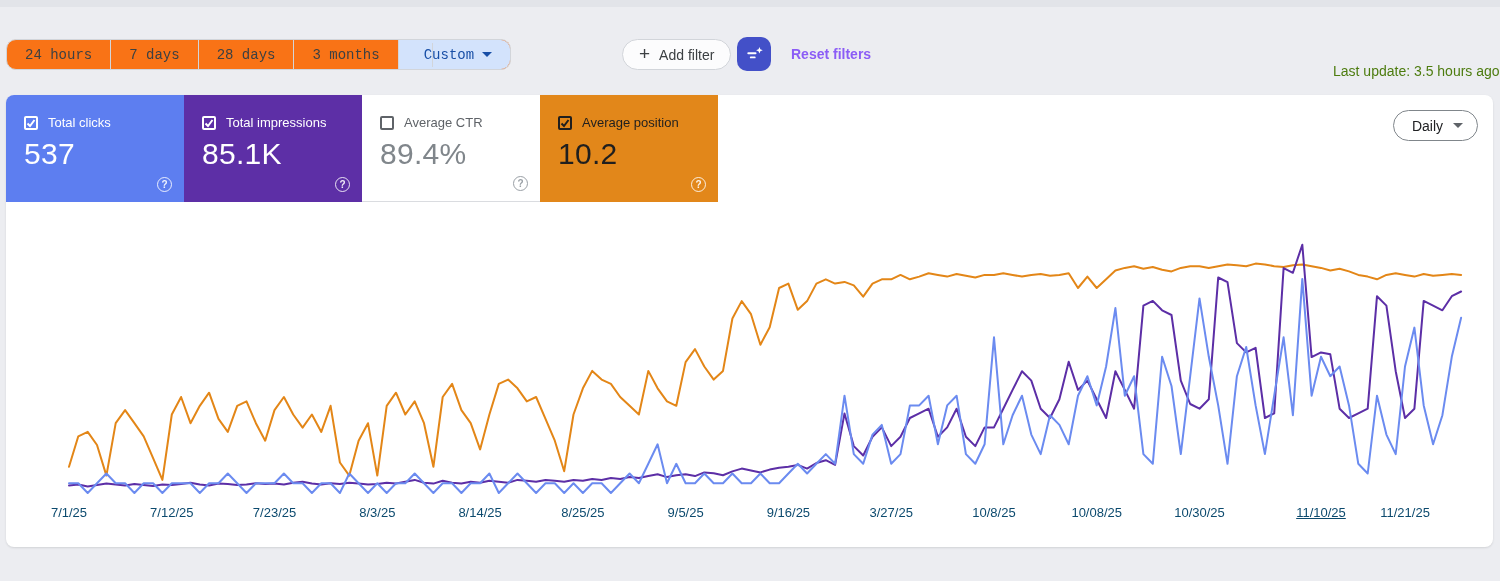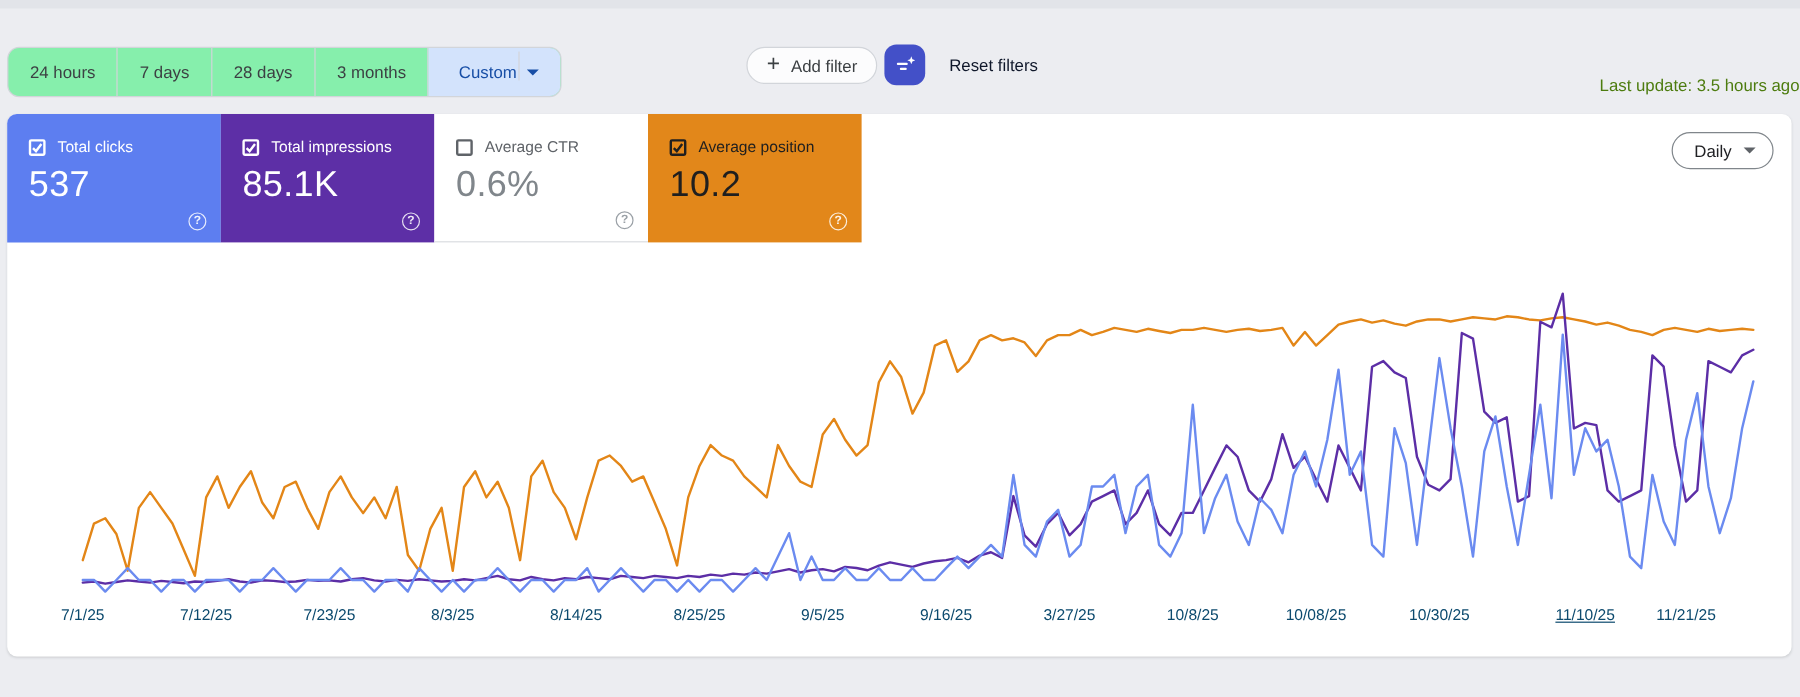--- a/index.html
+++ b/index.html
@@ -10,23 +10,23 @@
     position: relative;
     color: #3c4043;
   }
   .topstrip {
     position: absolute; top: 0; left: 0; width: 1500px; height: 7px;
     background: #e2e4e9;
   }
   
   .toolbar { position: absolute; top: 0; left: 0; width: 1500px; height: 95px; }
   .seg {
-    position: absolute; left: 6px; top: 39px; height: 42px;
+    position: absolute; left: 6px; top: 39px; height: 31px;
     display: flex; border: 1px solid #d2d5da; border-radius: 10px;
-    background: #86efac; overflow: hidden;
+    background: #f97316; overflow: hidden; font-family: Liberation Mono, monospace;
   }
   .seg button {
     border: none; background: transparent; cursor: pointer;
     font-family: inherit; font-size: 14px; color: #3c4043;
     padding: 0 18px; border-right: 1px solid #d2d5da;
     display: flex; align-items: center; gap: 8px; white-space: nowrap;
   }
   .seg button:last-child { border-right: none; padding-left: 25px; }
   .seg button.selected { background: #d3e3fc; color: #174ea6; font-weight: 500; }
   .caret {
@@ -44,22 +44,22 @@
   }
   .pill-search { left: 450px; }
   .pill-addfilter { left: 622px; }
   .plus { font-size: 19px; color: #3c4043; line-height: 1; margin-top: -2px; }
   .filterbtn {
     position: absolute; left: 737px; top: 37px; width: 34px; height: 34px;
     background: #4350c8; border: none; border-radius: 10px; cursor: pointer;
     display: flex; align-items: center; justify-content: center;
   }
   .reset {
-    position: absolute; left: 791px; top: 46px; font-size: 14px; font-weight: 400;
-    color: #0f172a; text-decoration: none; cursor: pointer;
+    position: absolute; left: 791px; top: 46px; font-size: 14px; font-weight: 700;
+    color: #8b5cf6; text-decoration: none; cursor: pointer;
   }
   .lastupdate {
     position: absolute; left: 1333px; top: 46px; width: 167px; overflow: hidden;
     white-space: nowrap; font-size: 14px; color: #4d7c0f; margin-top: 17px;
   }
   
   .card {
     position: absolute; left: 6px; top: 95px; width: 1487px; height: 452px;
     background: #ffffff; border-radius: 8px;
     box-shadow: 0 1px 2px rgba(60,64,67,0.15);
@@ -171,21 +171,21 @@
     </div>
     <div class="value">85.1K</div>
     <div class="helpicon">?</div>
   </div>
 
   <div class="metric m-ctr">
     <div class="chk-row">
       <span class="checkbox"></span>
       <span class="label">Average CTR</span>
     </div>
-    <div class="value">0.6%</div>
+    <div class="value">89.4%</div>
     <div class="helpicon">?</div>
   </div>
 
   <div class="metric m-position">
     <div class="chk-row">
       <span class="checkbox">
         <svg width="10" height="10" viewBox="0 0 10 10">
             <polyline points="1.5,5.5 4,8 8.5,2" fill="none" stroke="currentColor" stroke-width="2"></polyline>
           </svg>
       </span>

